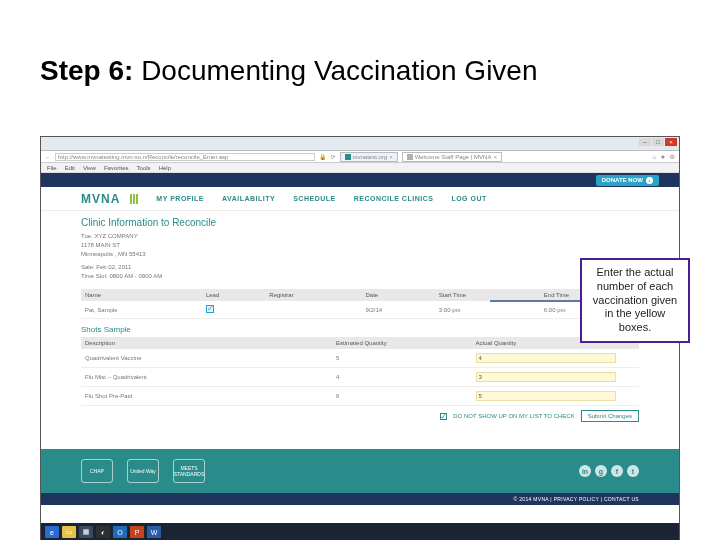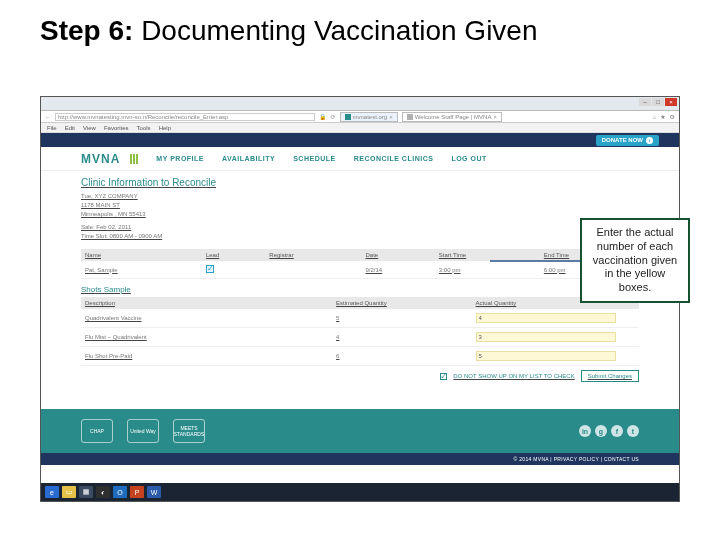--- a/index.html
+++ b/index.html
@@ -1,17 +1,17 @@
 <!DOCTYPE html>
 <html><head>
 <meta charset="utf-8">
 <style>
   * { box-sizing: border-box; margin: 0; padding: 0; }
   html, body { width: 720px; height: 540px; font-family: Arial, Helvetica, sans-serif; background: #fff; overflow: hidden; }
-  .slide { width: 720px; height: 476px; position: relative; }
+  .slide { width: 720px; height: 476px; position: relative; margin-top: 40px; }
   .title { font-size: 28px; font-weight: 400; padding: 14px 40px 6px 40px; line-height: 1.2; }
   .title b { font-weight: 700; }
   .screenshot { position: absolute; left: 40px; top: 96px; width: 640px; height: 406px; border: 1px solid #555; background: #f7f7f7; font-size: 7px; color: #444; }
   .browser-chrome { height: 14px; background: #e4e9ef; border-bottom: 1px solid #bbb; position: relative; }
   .win-buttons { position: absolute; right: 2px; top: 1px; display: flex; gap: 1px; }
   .win-btn { width: 12px; height: 8px; background: #d9d9d9; font-size: 6px; display:flex; align-items:center; justify-content:center; }
   .win-close { background: #d0392a; color:#fff; }
   .addr-row { height: 12px; background: #fff; border-bottom: 1px solid #ccc; display:flex; align-items:center; padding: 0 4px; font-size: 6px; color:#888; gap:4px; }
   .addr-box { flex: 0 0 260px; height: 8px; border:1px solid #ccc; padding: 0 2px; white-space: nowrap; overflow:hidden; }
   .tabs-area { display:flex; gap:4px; align-items:center; }
@@ -22,21 +22,21 @@
   .menubar { height:10px; background:#f2f2f2; border-bottom:1px solid #ddd; display:flex; gap:8px; padding:0 6px; font-size:6px; color:#555; align-items:center; }
   .page { position:absolute; top:36px; left:0; right:0; bottom:18px; background:#fff; overflow:hidden; }
   .donate-bar { background:#1f355e; height:14px; display:flex; justify-content:flex-end; align-items:center; padding-right:20px; }
   .donate-btn { background:#2aa3c9; color:#fff; font-size:6px; font-weight:700; padding:2px 6px; border-radius:2px; display:flex; align-items:center; gap:3px; }
   .donate-btn .arrow { width:7px; height:7px; border-radius:50%; background:#fff; color:#2aa3c9; font-size:6px; display:flex; align-items:center; justify-content:center; }
   .nav-row { height:24px; display:flex; align-items:center; gap:18px; padding:0 40px; border-bottom:1px solid #eee; }
   .logo { font-weight:700; color:#2a8b8b; font-size:12px; letter-spacing:1px; display:flex; align-items:center; gap:10px; }
   .logo .stripes { display:flex; gap:1px; }
   .logo .stripes span { width:2px; height:10px; background:#8fc043; display:inline-block; }
   .nav-link { font-size:7px; font-weight:700; color:#2a8b8b; letter-spacing:0.5px; }
-  .content { padding: 6px 40px 0 40px; text-decoration: underline; }
+  .content { padding: 6px 40px 0 40px; }
   .section-title { color:#2a8b8b; font-size:10px; font-weight:400; margin-bottom:4px; }
   .clinic-info { font-size:6px; color:#777; line-height:1.5; margin-bottom:8px; }
   .sub-title { color:#2a8b8b; font-size:8px; margin:6px 0 3px 0; }
   .tbl { width:100%; border-collapse:collapse; font-size:6px; }
   .tbl th { background:#e8e8e8; text-align:left; padding:3px 4px; color:#555; font-weight:400; }
   .tbl td { padding:4px 4px; border-bottom:1px solid #eee; color:#777; }
   .chk { width:8px; height:8px; border:1px solid #2aa3c9; background:#e6f5fa; display:inline-block; position:relative; }
   .chk::after { content:"✓"; position:absolute; top:-2px; left:0; font-size:8px; color:#2aa3c9; }
   .qty-input { background:#fff8d6; border:1px solid #e8dfa0; width:140px; height:10px; font-size:6px; padding:0 2px; color:#555; }
   .actions { display:flex; justify-content:flex-end; align-items:center; gap:6px; margin-top:4px; font-size:6px; color:#2a8b8b; }
@@ -50,21 +50,21 @@
   .soc { width:12px; height:12px; border-radius:50%; background:#cfe5e5; color:#2a8b8b; font-size:7px; display:flex; align-items:center; justify-content:center; font-weight:700; }
   .copyright-band { position:absolute; left:0; right:0; bottom:18px; height:12px; background:#1f355e; color:#fff; font-size:5px; display:flex; align-items:center; justify-content:flex-end; padding:0 40px; letter-spacing:0.3px; }
   .taskbar { position:absolute; left:0; right:0; bottom:0; height:18px; background:#1a2433; display:flex; align-items:center; padding:0 4px; gap:3px; }
   .task-icon { width:14px; height:12px; background:#3a4a60; border-radius:1px; font-size:7px; color:#fff; display:flex; align-items:center; justify-content:center; }
   .ie { background:#2a6bd1; }
   .folder { background:#e6c24a; }
   .outlook { background:#1f6cbf; }
   .chrome { background:#2f2f2f; }
   .ppt { background:#c64322; }
   .word { background:#2a5aa8; }
-  .callout { position:absolute; right:30px; top:218px; width:110px; border:2px solid #14532d; background:#fff; padding:6px 6px; font-size:11px; text-align:center; color:#222; line-height:1.25; }
+  .callout { position:absolute; right:30px; top:218px; width:110px; border:2px solid #4c1d95; background:#fff; padding:6px 6px; font-size:11px; text-align:center; color:#222; line-height:1.25; }
   .callout-line { position:absolute; border-top:2px solid #5b7aa8; }
   .cl1 { right:140px; top:260px; width:90px; }
 </style>
 </head>
 <body>
 <div class="slide">
 
   <h1 class="title">
     <b>Step 6:</b><span> Documenting Vaccination Given</span>
   </h1>

